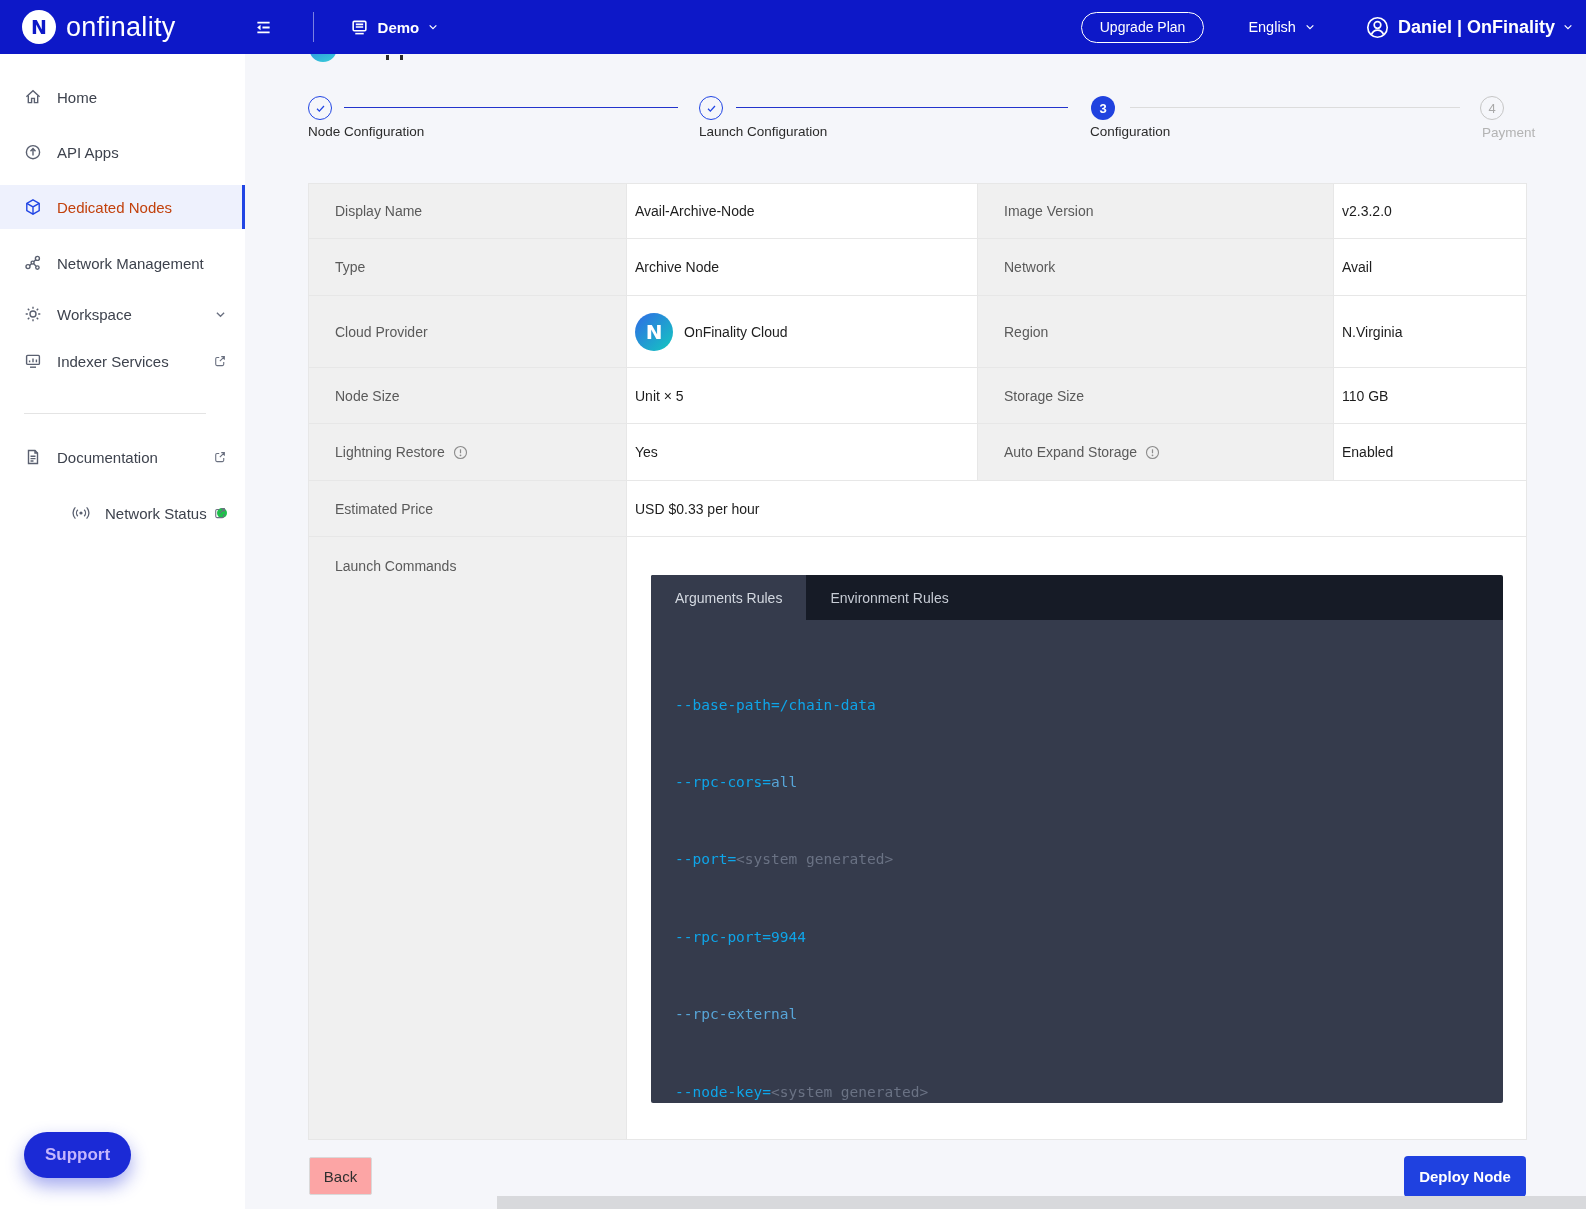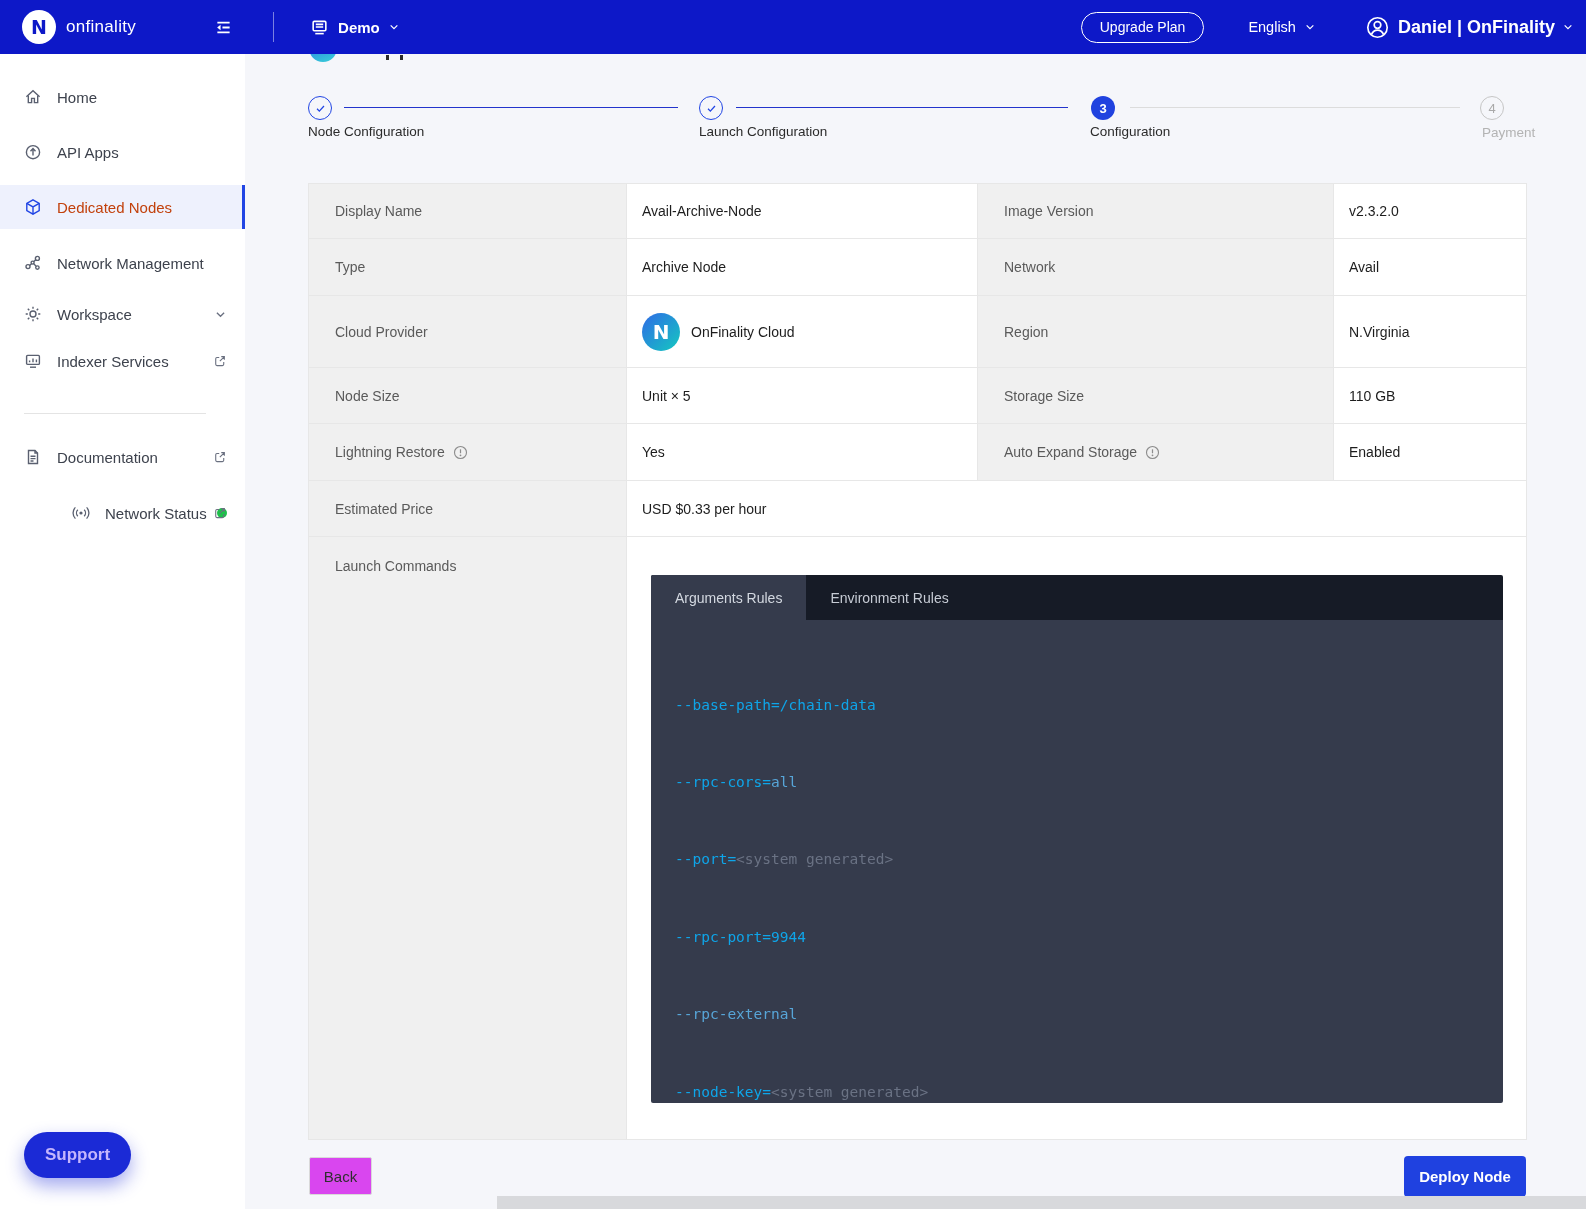--- a/index.html
+++ b/index.html
@@ -12,21 +12,21 @@
   }
   svg { display:block; }
 
   
   .navbar {
     position:absolute; top:0; left:0; width:1586px; height:54px;
     background:#0d18c8; z-index:30; display:flex; align-items:center;
     color:#fff;
   }
   .logo-circle { width:34px; height:34px; margin-left:22px; }
-  .brand { font-size:17px; font-weight:500; letter-spacing:.3px; margin-left:10px; color:#fff; }
+  .brand { font-size:27px; font-weight:500; letter-spacing:.3px; margin-left:10px; color:#fff; }
   .fold-btn { margin-left:78px; cursor:pointer; display:flex; align-items:center; }
   .nav-divider { width:1px; height:30px; background:rgba(255,255,255,.45); margin-left:40px; }
   .ws-group { display:flex; align-items:center; margin-left:36px; cursor:pointer;text-align:center; }
   .ws-label { font-size:15px; font-weight:700; margin:0 8px 0 9px; }
   .nav-spacer { flex:1; }
   .upgrade-btn {
     height:31px; padding:0 18px; border:1px solid #fff; border-radius:16px;
     background:transparent; color:#fff; font-size:14px; line-height:29px; cursor:pointer;
     font-family:"Liberation Sans", sans-serif;
   }
@@ -78,21 +78,21 @@
 
   
   .details {
     position:absolute; left:308px; top:183px; width:1219px;
     display:grid; grid-template-columns:318px 351px 356px 192px;
     grid-template-rows:55px 57px 72px 56px 57px 56px 602px;
     border:1px solid #e7e7e7; background:#fff;
   }
   .cell { border-right:1px solid #e7e7e7; border-bottom:1px solid #e7e7e7; display:flex; align-items:center; }
   .cell.lbl { background:#f0f0f0; color:#5a5a5a; font-size:14px; padding-left:26px; gap:8px; }
-  .cell.val { background:#fff; color:#1d1d1d; font-size:14px; padding-left:15px; }
+  .cell.val { background:#fff; color:#1d1d1d; font-size:14px; padding-left:8px; }
   .cell.last-col { border-right:none; }
   .cell.span3 { grid-column:span 3; border-right:none; }
   .cell.bottom-row { border-bottom:none; }
   .cell.top-align { align-items:flex-start; padding-top:21px; }
   .info-icon { color:#8c8c8c; cursor:pointer; }
   .provider-logo { width:38px; height:38px; margin-right:11px; }
 
   
   .code-block { margin:17px 0 0 24px; width:852px; border-radius:2px; overflow:hidden; }
   .code-tabs { height:45px; background:#161b26; display:flex; }
@@ -106,21 +106,21 @@
     font-family:"DejaVu Sans Mono","Liberation Mono",monospace;
     font-size:14.5px; line-height:25.8px; white-space:pre;
   }
   .tok-white { color:#0ea5e9; }
   .tok-blue { color:#57a5d8; }
   .tok-gray { color:#6a7284; }
 
   
   .back-btn {
     position:absolute; left:309px; top:1157px; width:63px; height:38px;
-    background:#d946ef; border:1px solid #d9d9d9; border-radius:2px;
+    background:#fca5a5; border:1px solid #d9d9d9; border-radius:2px;
     font-size:15px; color:#2f2f2f; cursor:pointer; font-family:"Liberation Sans", sans-serif;
   }
   .deploy-btn {
     position:absolute; left:1404px; top:1156px; width:122px; height:41px;
     background:#1f41e0; border:none; border-radius:4px;
     font-size:15px; font-weight:600; color:#fff; cursor:pointer;
     font-family:"Liberation Sans", sans-serif;
   }
   .bottom-scrollbar {
     position:absolute; left:497px; top:1196px; width:1089px; height:13px;

